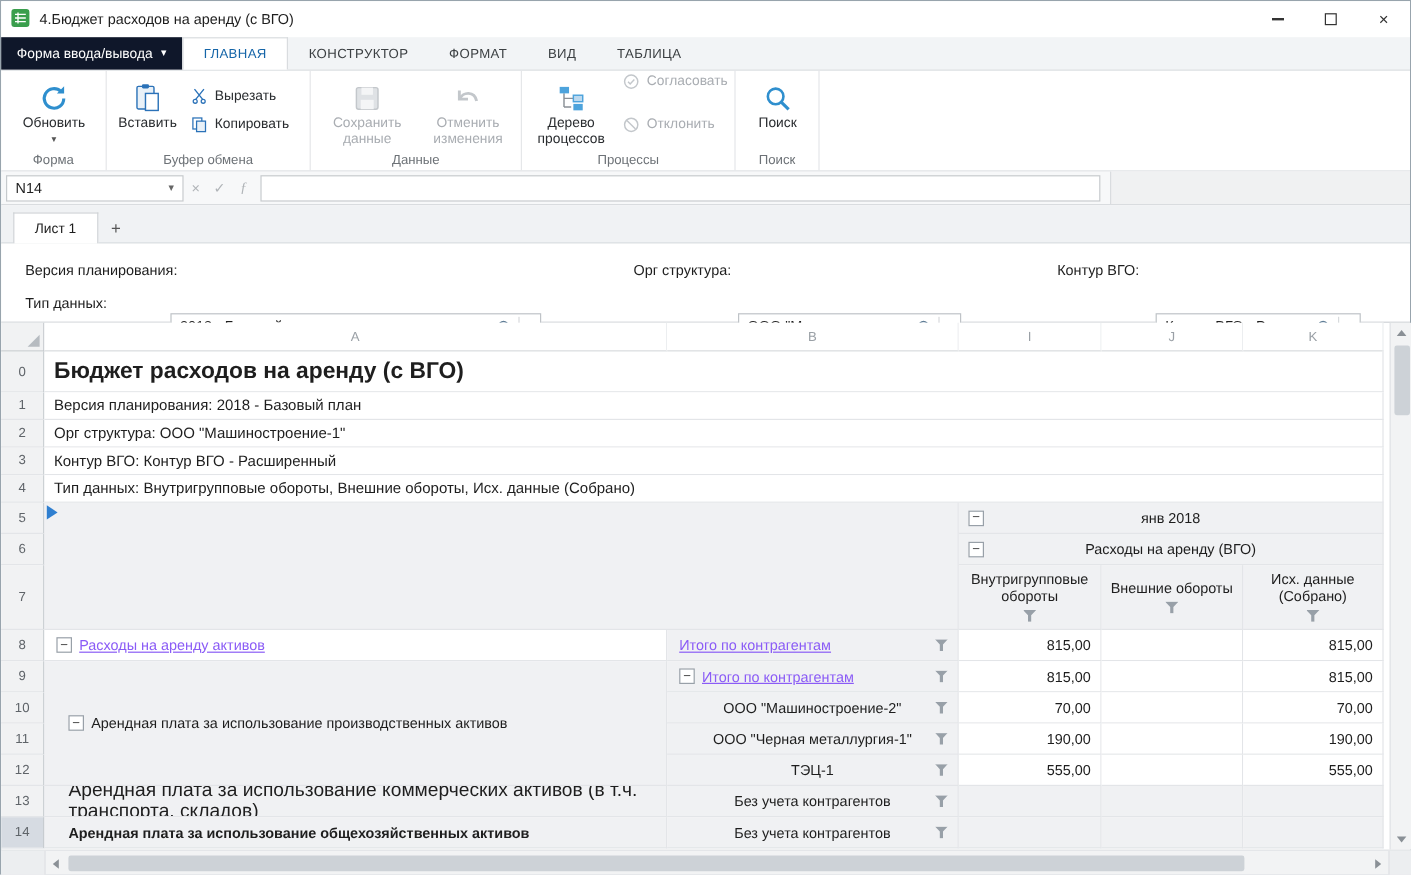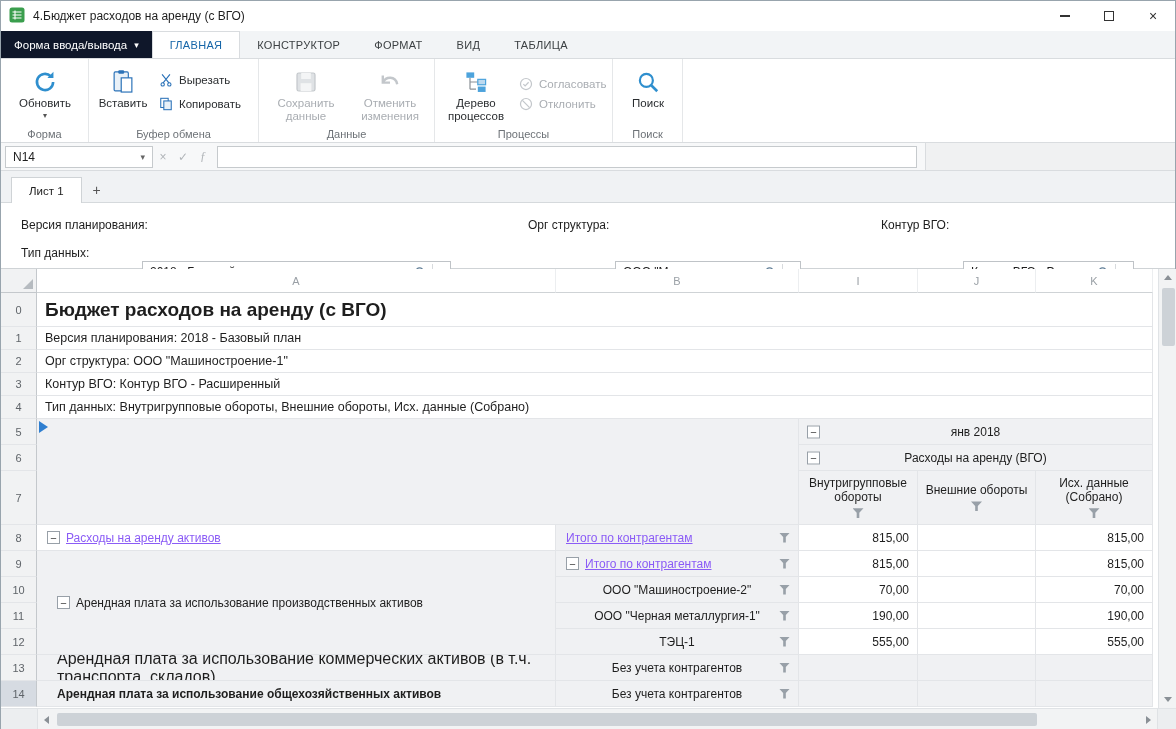--- a/index.html
+++ b/index.html
@@ -215,21 +215,21 @@
         <span class="icon">
           <svg width="24" height="24" viewBox="0 0 20 20">
               <path d="M5 6.5v9.5M5 16h5M5 10h6.5" stroke="#8a9096" fill="none"></path>
               <rect x="2" y="2" width="6.5" height="4.5" fill="#4da3dc"></rect>
               <rect x="11.5" y="7.8" width="6.5" height="4.5" fill="#bcd9ef" stroke="#4da3dc"></rect>
               <rect x="11.5" y="13.8" width="6.5" height="4.5" fill="#4da3dc"></rect>
             </svg>
         </span>
         <span class="lbl">Дерево процессов</span>
       </div>
-      <div class="smallbtn disabled" style="left:84px;top:16px">
+      <div class="smallbtn disabled" style="left:84px;top:0">
         <span class="sicon">
           <svg width="14" height="14" viewBox="0 0 16 16">
               <circle cx="8" cy="8" r="6.3" fill="none" stroke="#c3c7cb" stroke-width="1.4"></circle>
               <path d="M5 8.2l2 2 4-4.2" fill="none" stroke="#c3c7cb" stroke-width="1.4"></path>
             </svg>
         </span>
         <span class="lbl">Согласовать</span>
       </div>
       <div class="smallbtn disabled" style="left:84px;top:36px">
         <span class="sicon">

